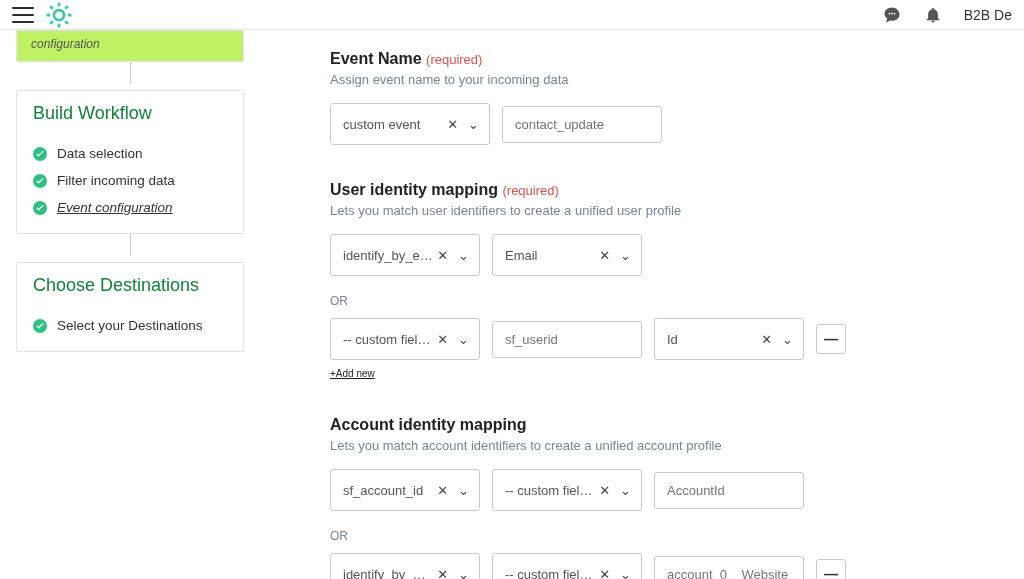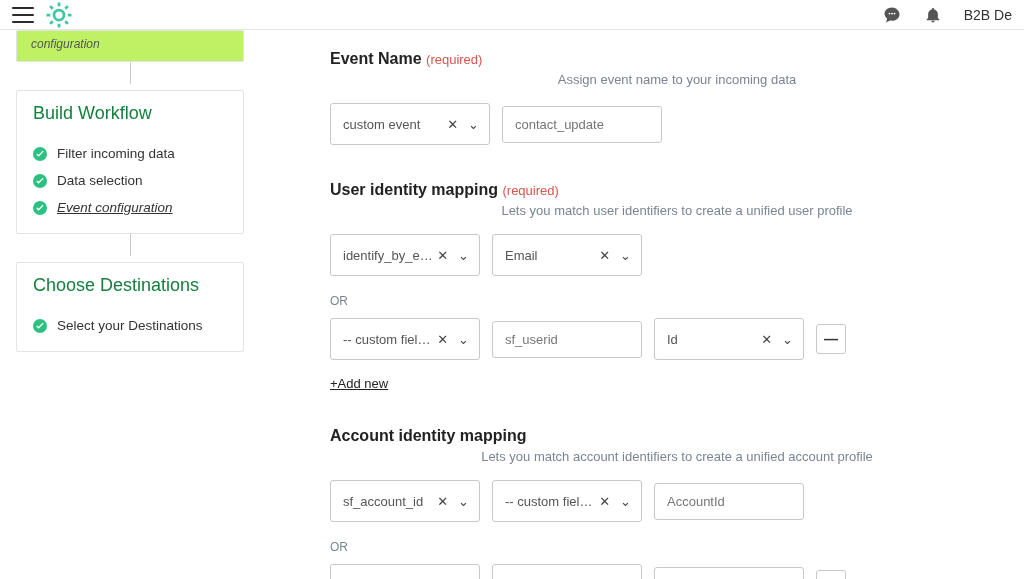--- a/index.html
+++ b/index.html
@@ -25,29 +25,29 @@
   .step .check svg { width: 8px; height: 8px; }
   .step.active span.lbl { text-decoration: underline; font-style: italic; }
   .step.link { cursor: pointer; }
   .connector { width: 1px; height: 22px; background: #c9c9c9; margin: 0 auto; }
 
   .mini-card { border: 1px solid #e3e3e3; border-radius: 2px; background: #bef264; font-size: 12px; color: #555; padding: 6px 14px 10px 14px; font-style: italic; }
 
   .section { margin-bottom: 36px; max-width: 700px; }
   .sec-title { font-size: 16px; font-weight: 600; color: #222; }
   .sec-title .req { color: #d9534f; font-weight: 400; font-size: 13px; }
-  .sec-desc { font-size: 13px; color: #7a8592; margin-top: 4px; text-align: center; }
+  .sec-desc { font-size: 13px; color: #7a8592; margin-top: 4px; }
   .row { display: flex; gap: 12px; margin-top: 16px; align-items: center; flex-wrap: wrap; }
   .selectish { border: 1px solid #c8c8c8; border-radius: 3px; height: 42px; display: flex; align-items: center; padding: 0 8px 0 12px; font-size: 13px; color: #555; background: #fff; min-width: 150px; }
   .selectish .val { flex: 1; white-space: nowrap; overflow:hidden; text-overflow: ellipsis; }
   .selectish .clr { color: #444; padding: 0 4px; cursor: pointer; font-size: 13px; }
   .selectish .caret { color: #444; padding: 0 2px 0 6px; cursor: pointer; }
   .inputish { border: 1px solid #c8c8c8; border-radius: 3px; height: 37px; padding: 0 12px; font-size: 13px; color: #777; background: #fff; min-width: 150px; outline:none; font-family: inherit; }
   .or-label { font-size: 12px; color: #7a8592; margin-top: 18px; }
-  .addnew { font-size: 13px; color: #222; text-decoration: underline; margin-top: 16px; display:inline-block; cursor:pointer; }
+  .addnew { font-size: 10px; color: #222; text-decoration: underline; margin-top: 8px; display:inline-block; cursor:pointer; }
   .minus-btn { width: 30px; height: 30px; border: 1px solid #c8c8c8; border-radius: 3px; background: #fff; display:flex; align-items:center; justify-content:center; cursor:pointer; font-weight: 700; }
 </style>
 </head>
 <body>
 
 <div class="topbar">
   <div class="topbar-left">
     <div class="hamburger">
       <span></span>
         <span></span>
@@ -87,29 +87,29 @@
 
     <div class="card">
       <div class="card-header">Build Workflow</div>
       <div class="card-items">
         <div class="step link">
           <span class="check">
               <svg viewBox="0 0 10 10">
                 <path d="M1 5l2.2 2.2L9 1.4" stroke="#fff" stroke-width="1.6" fill="none"></path>
               </svg>
             </span>
+          <span class="lbl">Data selection</span>
+        </div>
+        <div class="step link">
+          <span class="check">
+              <svg viewBox="0 0 10 10">
+                <path d="M1 5l2.2 2.2L9 1.4" stroke="#fff" stroke-width="1.6" fill="none"></path>
+              </svg>
+            </span>
           <span class="lbl">Filter incoming data</span>
-        </div>
-        <div class="step link">
-          <span class="check">
-              <svg viewBox="0 0 10 10">
-                <path d="M1 5l2.2 2.2L9 1.4" stroke="#fff" stroke-width="1.6" fill="none"></path>
-              </svg>
-            </span>
-          <span class="lbl">Data selection</span>
         </div>
         <div class="step link active">
           <span class="check">
               <svg viewBox="0 0 10 10">
                 <path d="M1 5l2.2 2.2L9 1.4" stroke="#fff" stroke-width="1.6" fill="none"></path>
               </svg>
             </span>
           <span class="lbl">Event configuration</span>
         </div>
       </div>

